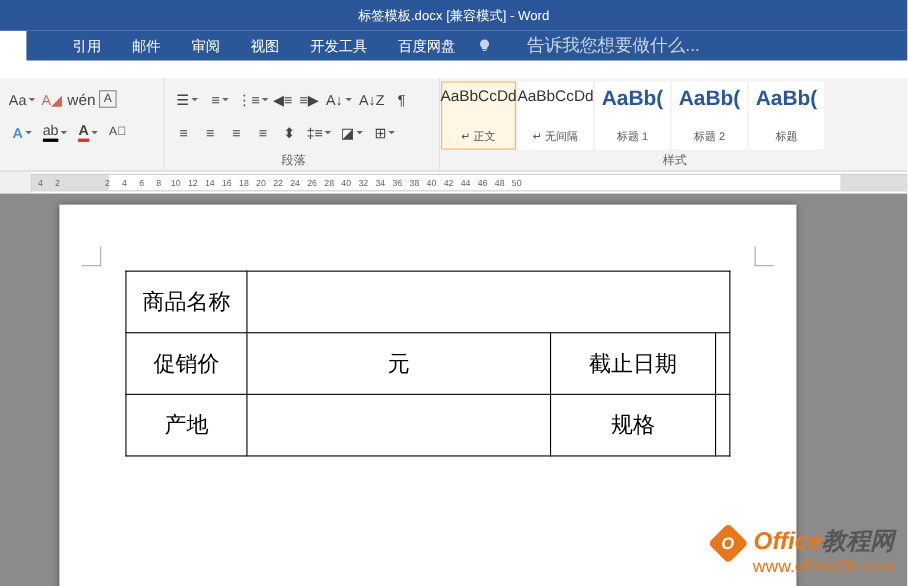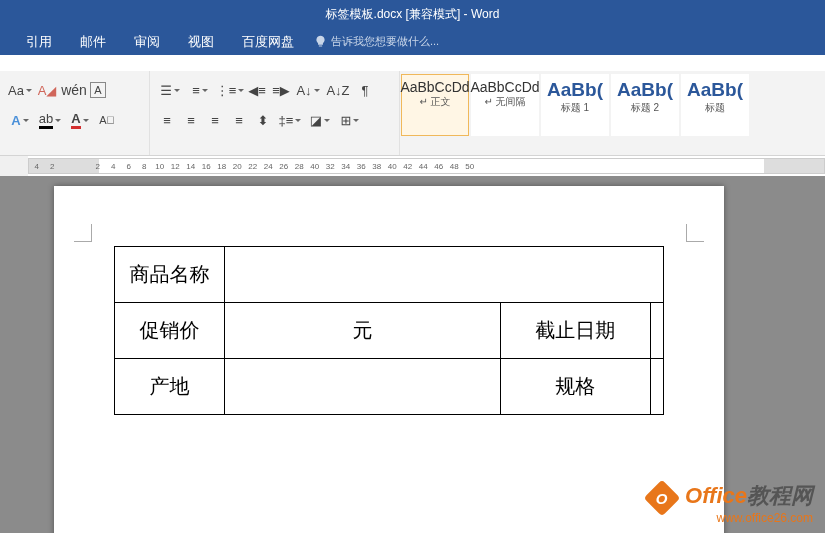--- a/index.html
+++ b/index.html
@@ -1,35 +1,35 @@
 <!DOCTYPE html>
 <html><head>
 <meta charset="utf-8">
 <style>
 * { box-sizing: border-box; margin: 0; padding: 0; }
 body { font-family: "Microsoft YaHei", sans-serif; background: #fff; width: 825px; height: 533px; overflow: hidden; position: relative; }
 
 .title-bar { height: 28px; background: #2b579a; color: #fff; display: flex; align-items: center; justify-content: center; font-size: 12px; }
 
-.menu-bar { height: 27px; background: #2b579a; color: #fff; display: flex; align-items: center; font-size: 13px; padding-left: 12px; }
+.menu-bar { height: 27px; background: #2b579a; color: #fff; display: flex; align-items: center; font-size: 13px; padding-left: 28px; margin-left: 24px; }
 .menu-item { padding: 0 14px; height: 27px; display: flex; align-items: center; cursor: pointer; }
-.tell-me { display: flex; align-items: center; color: #c8d5e8; font-size: 11px; margin-left: 6px; }
+.tell-me { display: flex; align-items: center; color: #c8d5e8; font-size: 16px; margin-left: 6px; gap: 28px; }
 .tell-me svg { margin-right: 4px; }
 
 .ribbon { height: 85px; background: #f3f3f3; border-bottom: 1px solid #d4d4d4; display: flex; position: relative; margin-top: 16px; }
 .ribbon-group { border-right: 1px solid #e1e1e1; padding: 4px 6px 2px; display: flex; flex-direction: column; }
 .ribbon-content { display: flex; gap: 4px; flex: 1; }
 .ribbon-label-row { height: 16px; display: flex; justify-content: center; align-items: center; font-size: 11px; color: #666; }
 .icon-row { display: flex; gap: 2px; align-items: center; }
 .rb-btn { width: 22px; height: 22px; display: flex; align-items: center; justify-content: center; cursor: pointer; font-size: 13px; color: #444; }
 .rb-drop { width: 28px; }
 .drop-tri { border-left: 3px solid transparent; border-right: 3px solid transparent; border-top: 3px solid #666; margin-left: 2px; }
 
 .styles-area { display: flex; }
-.style-card { width: 68px; height: 62px; border: 1px solid transparent; margin: 3px 1px; display: flex; flex-direction: column; align-items: center; padding: 4px 2px; cursor: pointer; background: #fff; }
+.style-card { width: 68px; height: 62px; border: 1px solid transparent; margin: 3px 1px; display: flex; flex-direction: column; align-items: center; justify-content: space-between; padding: 4px 2px; cursor: pointer; background: #fff; }
 .style-card.selected { border-color: #f0b85a; background: #fff6e5; }
 .style-preview { font-size: 14px; color: #333; }
 .style-preview.big { font-size: 19px; font-weight: bold; color: #2b579a; }
 .style-name { font-size: 10px; color: #555; }
 
 .ruler-area { height: 20px; background: #fff; display: flex; align-items: center; }
 .ruler-corner { width: 28px; height: 20px; background: #f0f0f0; }
 .hruler { flex: 1; height: 16px; position: relative; background: #fff; border: 1px solid #ccc; font-size: 8px; color: #666; overflow: hidden; white-space: nowrap; }
 .ruler-dark { position: absolute; top: 0; height: 14px; background: #ddd; }
 .ruler-nums { position: relative; display: flex; height: 14px; align-items: center; }
@@ -45,36 +45,37 @@
 .doc-table td { border: 1.5px solid #000; height: 56px; font-size: 20px; font-family: "SimSun", serif; text-align: center; vertical-align: middle; }
 .doc-table td.lbl { width: 110px; }
 
 .section-labels { position: absolute; bottom: 2px; left: 0; right: 0; display: flex; font-size: 11px; color: #666; }
 .sec-lbl-1 { width: 150px; text-align: center; }
 .sec-lbl-2 { width: 250px; text-align: center; margin-left: -8px; }
 .sec-lbl-3 { flex: 1; text-align: center; margin-left: 10px; }
 
 .watermark { position: absolute; bottom: 8px; right: 12px; text-align: right; z-index: 10; }
 .wm-logo { font-size: 22px; font-weight: bold; font-style: italic; color: #e8761a; }
-.wm-url { font-size: 12px; color: #e8761a; }
+.wm-url { font-size: 16px; color: #e8761a; }
 .wm-badge { display: inline-flex; width: 26px; height: 26px; background: #e8761a; color: #fff; border-radius: 4px; align-items: center; justify-content: center; transform: rotate(45deg); margin-right: 4px; font-size: 15px; font-weight: bold; }
 .wm-badge span { transform: rotate(-45deg); }
 </style>
 </head>
 <body>
 
 <div class="title-bar">
   <span>标签模板.docx [兼容模式] - Word</span>
 </div>
 
 <div class="menu-bar">
   <div class="menu-item">引用</div>
   <div class="menu-item">邮件</div>
   <div class="menu-item">审阅</div>
   <div class="menu-item">视图</div>
+  <div class="menu-item">开发工具</div>
   <div class="menu-item">百度网盘</div>
   <div class="tell-me">
     <svg width="13" height="13" viewBox="0 0 16 16">
         <path fill="#c8d5e8" d="M8 1a5 5 0 00-3 9v2h6v-2a5 5 0 00-3-9zm-2 12h4v1H6z"></path>
       </svg>
     <span>告诉我您想要做什么...</span>
   </div>
 </div>
 
 <div class="ribbon">
@@ -151,20 +152,25 @@
     <div class="style-card">
         <span class="style-preview big">AaBb(</span>
         <span class="style-name">标题 2</span>
       </div>
     <div class="style-card">
         <span class="style-preview big">AaBb(</span>
         <span class="style-name">标题</span>
       </div>
   </div>
 
+  <div class="section-labels">
+    <div class="sec-lbl-1"></div>
+    <div class="sec-lbl-2">段落</div>
+    <div class="sec-lbl-3">样式</div>
+  </div>
 </div>
 
 <div class="ruler-area">
   <div class="ruler-corner"></div>
   <div class="hruler">
     <div class="ruler-dark" style="left:0; width:70px"></div>
     <div class="ruler-dark" style="right:0; width:60px; left:auto"></div>
     <div class="ruler-nums" id="ruler-nums">
         <div class="ruler-num">4</div>
         <div class="ruler-num">2</div>

